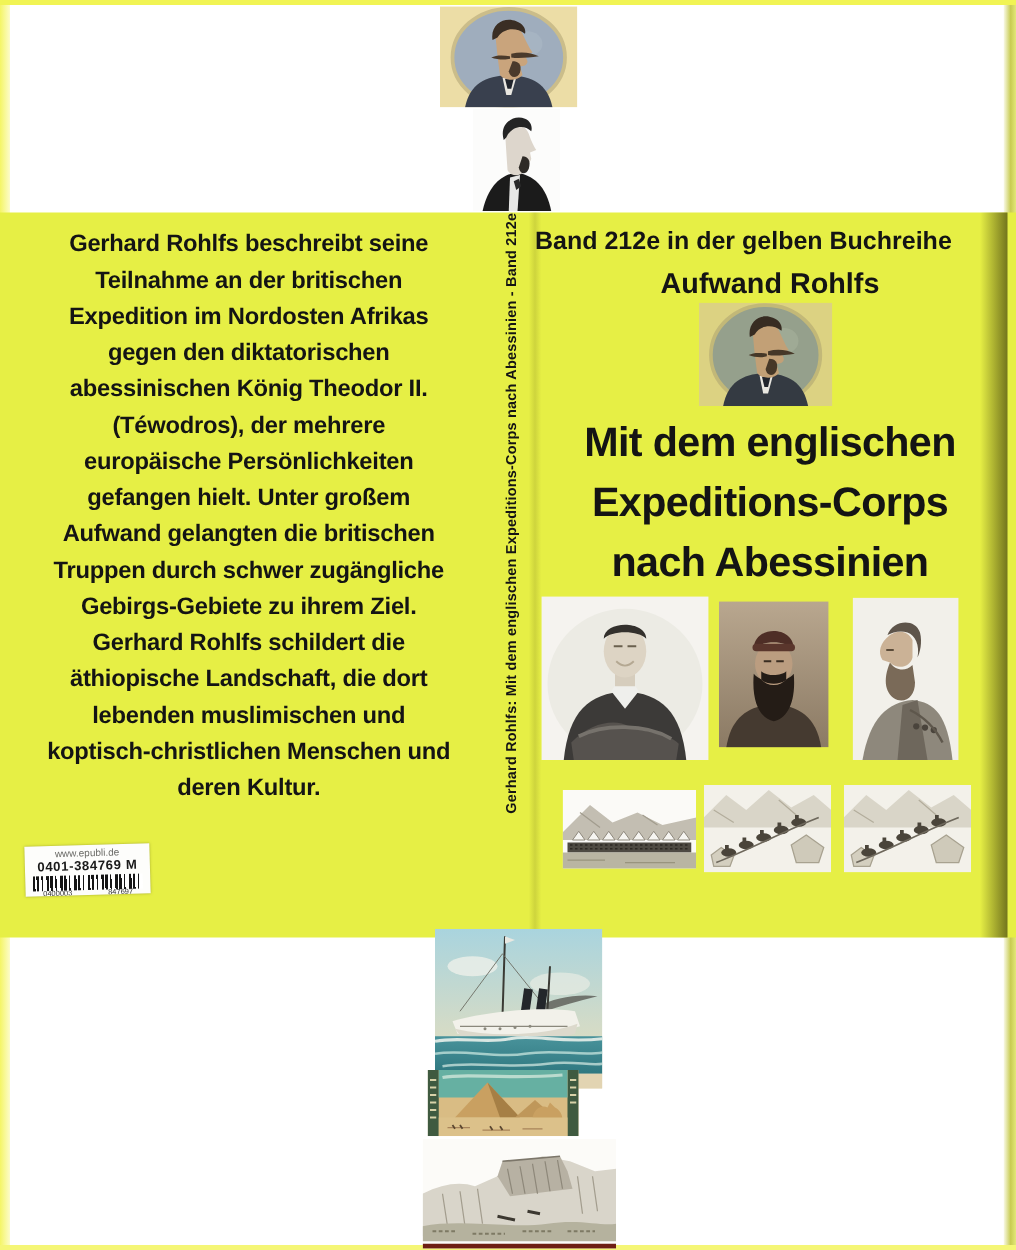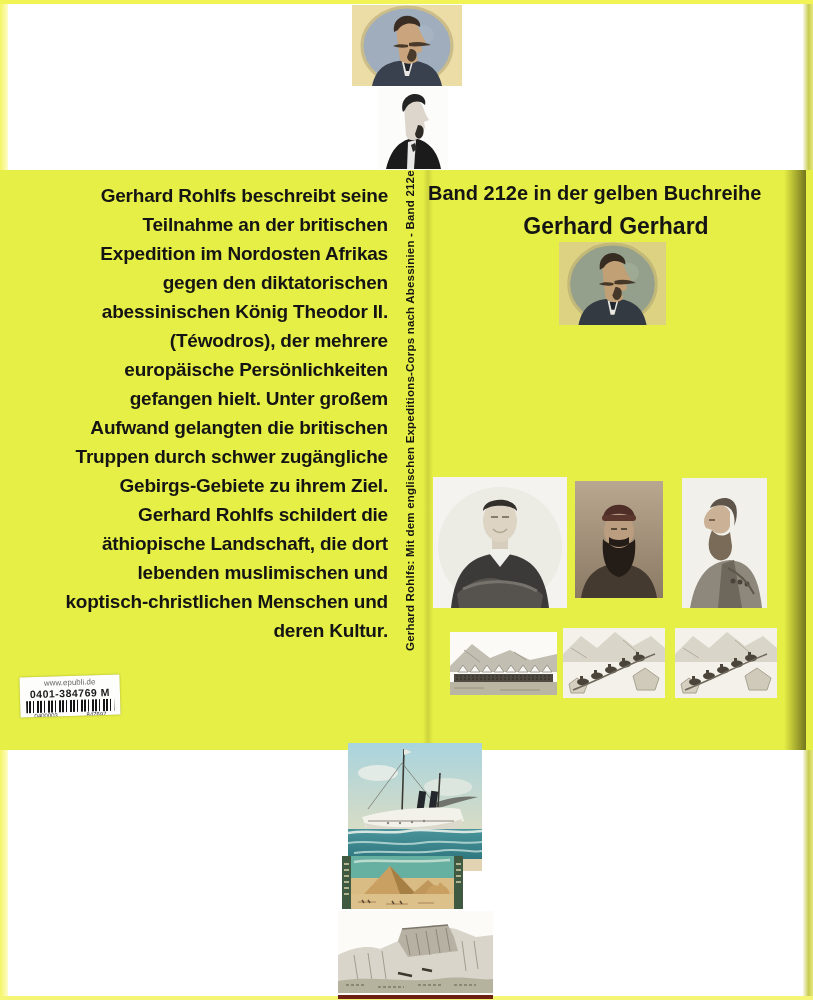--- a/index.html
+++ b/index.html
@@ -20,21 +20,21 @@
   .cover{left:0;top:170px;width:813px;height:580px;background:#e6ef45;}
   .cover-right-shade{left:784px;top:170px;width:22px;height:580px;
     background:linear-gradient(to right,rgba(90,90,20,0),rgba(90,90,20,.82));}
   .spine-shade{left:423px;top:170px;width:10px;height:580px;
     background:linear-gradient(to right,rgba(120,118,30,0),rgba(120,118,30,.22),rgba(120,118,30,0));}
 
   
   .blurb{
     left:10px;top:181px;width:378px;
     font-size:19px;font-weight:700;line-height:29px;
-    text-align:right;white-space:pre-line;letter-spacing:-0.2px;
+    text-align:center;white-space:pre-line;letter-spacing:-0.2px;
   }
 
   
   .barcode{
     left:20px;top:676px;width:100px;height:40px;background:#fdfdfb;
     transform:rotate(-1.6deg);box-shadow:0 0 2px rgba(90,90,20,.5);
     text-align:center;overflow:hidden;
   }
   .bc-url{font-size:8px;color:#6a6a66;line-height:10px;margin-top:2px;}
   .bc-code{font-size:10.5px;font-weight:700;color:#1a1a1a;line-height:11px;letter-spacing:.5px;}
@@ -136,21 +136,24 @@
     <div class="bc-bars"></div>
     <div class="bc-digits">
       <span>0400003</span>
       <span>847697</span>
     </div>
   </div>
 
   <div class="abs spine-text">Gerhard Rohlfs: Mit dem englischen Expeditions-Corps nach Abessinien - Band 212e</div>
 
   <div class="abs series">Band 212e in der gelben Buchreihe</div>
-  <div class="abs author">Gerhard Gerhard</div>
+  <div class="abs author">Aufwand Rohlfs</div>
+  <div class="abs title">Mit dem englischen
+Expeditions-Corps
+nach Abessinien</div>
 
   <div class="abs img oval-front">
     <svg viewBox="0 0 110 81" preserveAspectRatio="none">
       <rect width="110" height="81" fill="#dcd282"></rect>
       <ellipse cx="55" cy="41" rx="45" ry="39" fill="#95a08c"></ellipse>
       <ellipse cx="55" cy="41" rx="45" ry="39" fill="none" stroke="#c2b878" stroke-width="3"></ellipse>
       <ellipse cx="70" cy="30" rx="12" ry="10" fill="#a4ae99" opacity="0.7"></ellipse>
       <path d="M20,81 C24,62 36,56 55,55 C74,56 86,62 90,81 Z" fill="#343a42"></path>
       <path d="M50,57 L61,57 L57,71 L53,71 Z" fill="#e9e7e1"></path>
       <path d="M52,58 L59,58 L57,66 L54,66 Z" fill="#20242c"></path>

